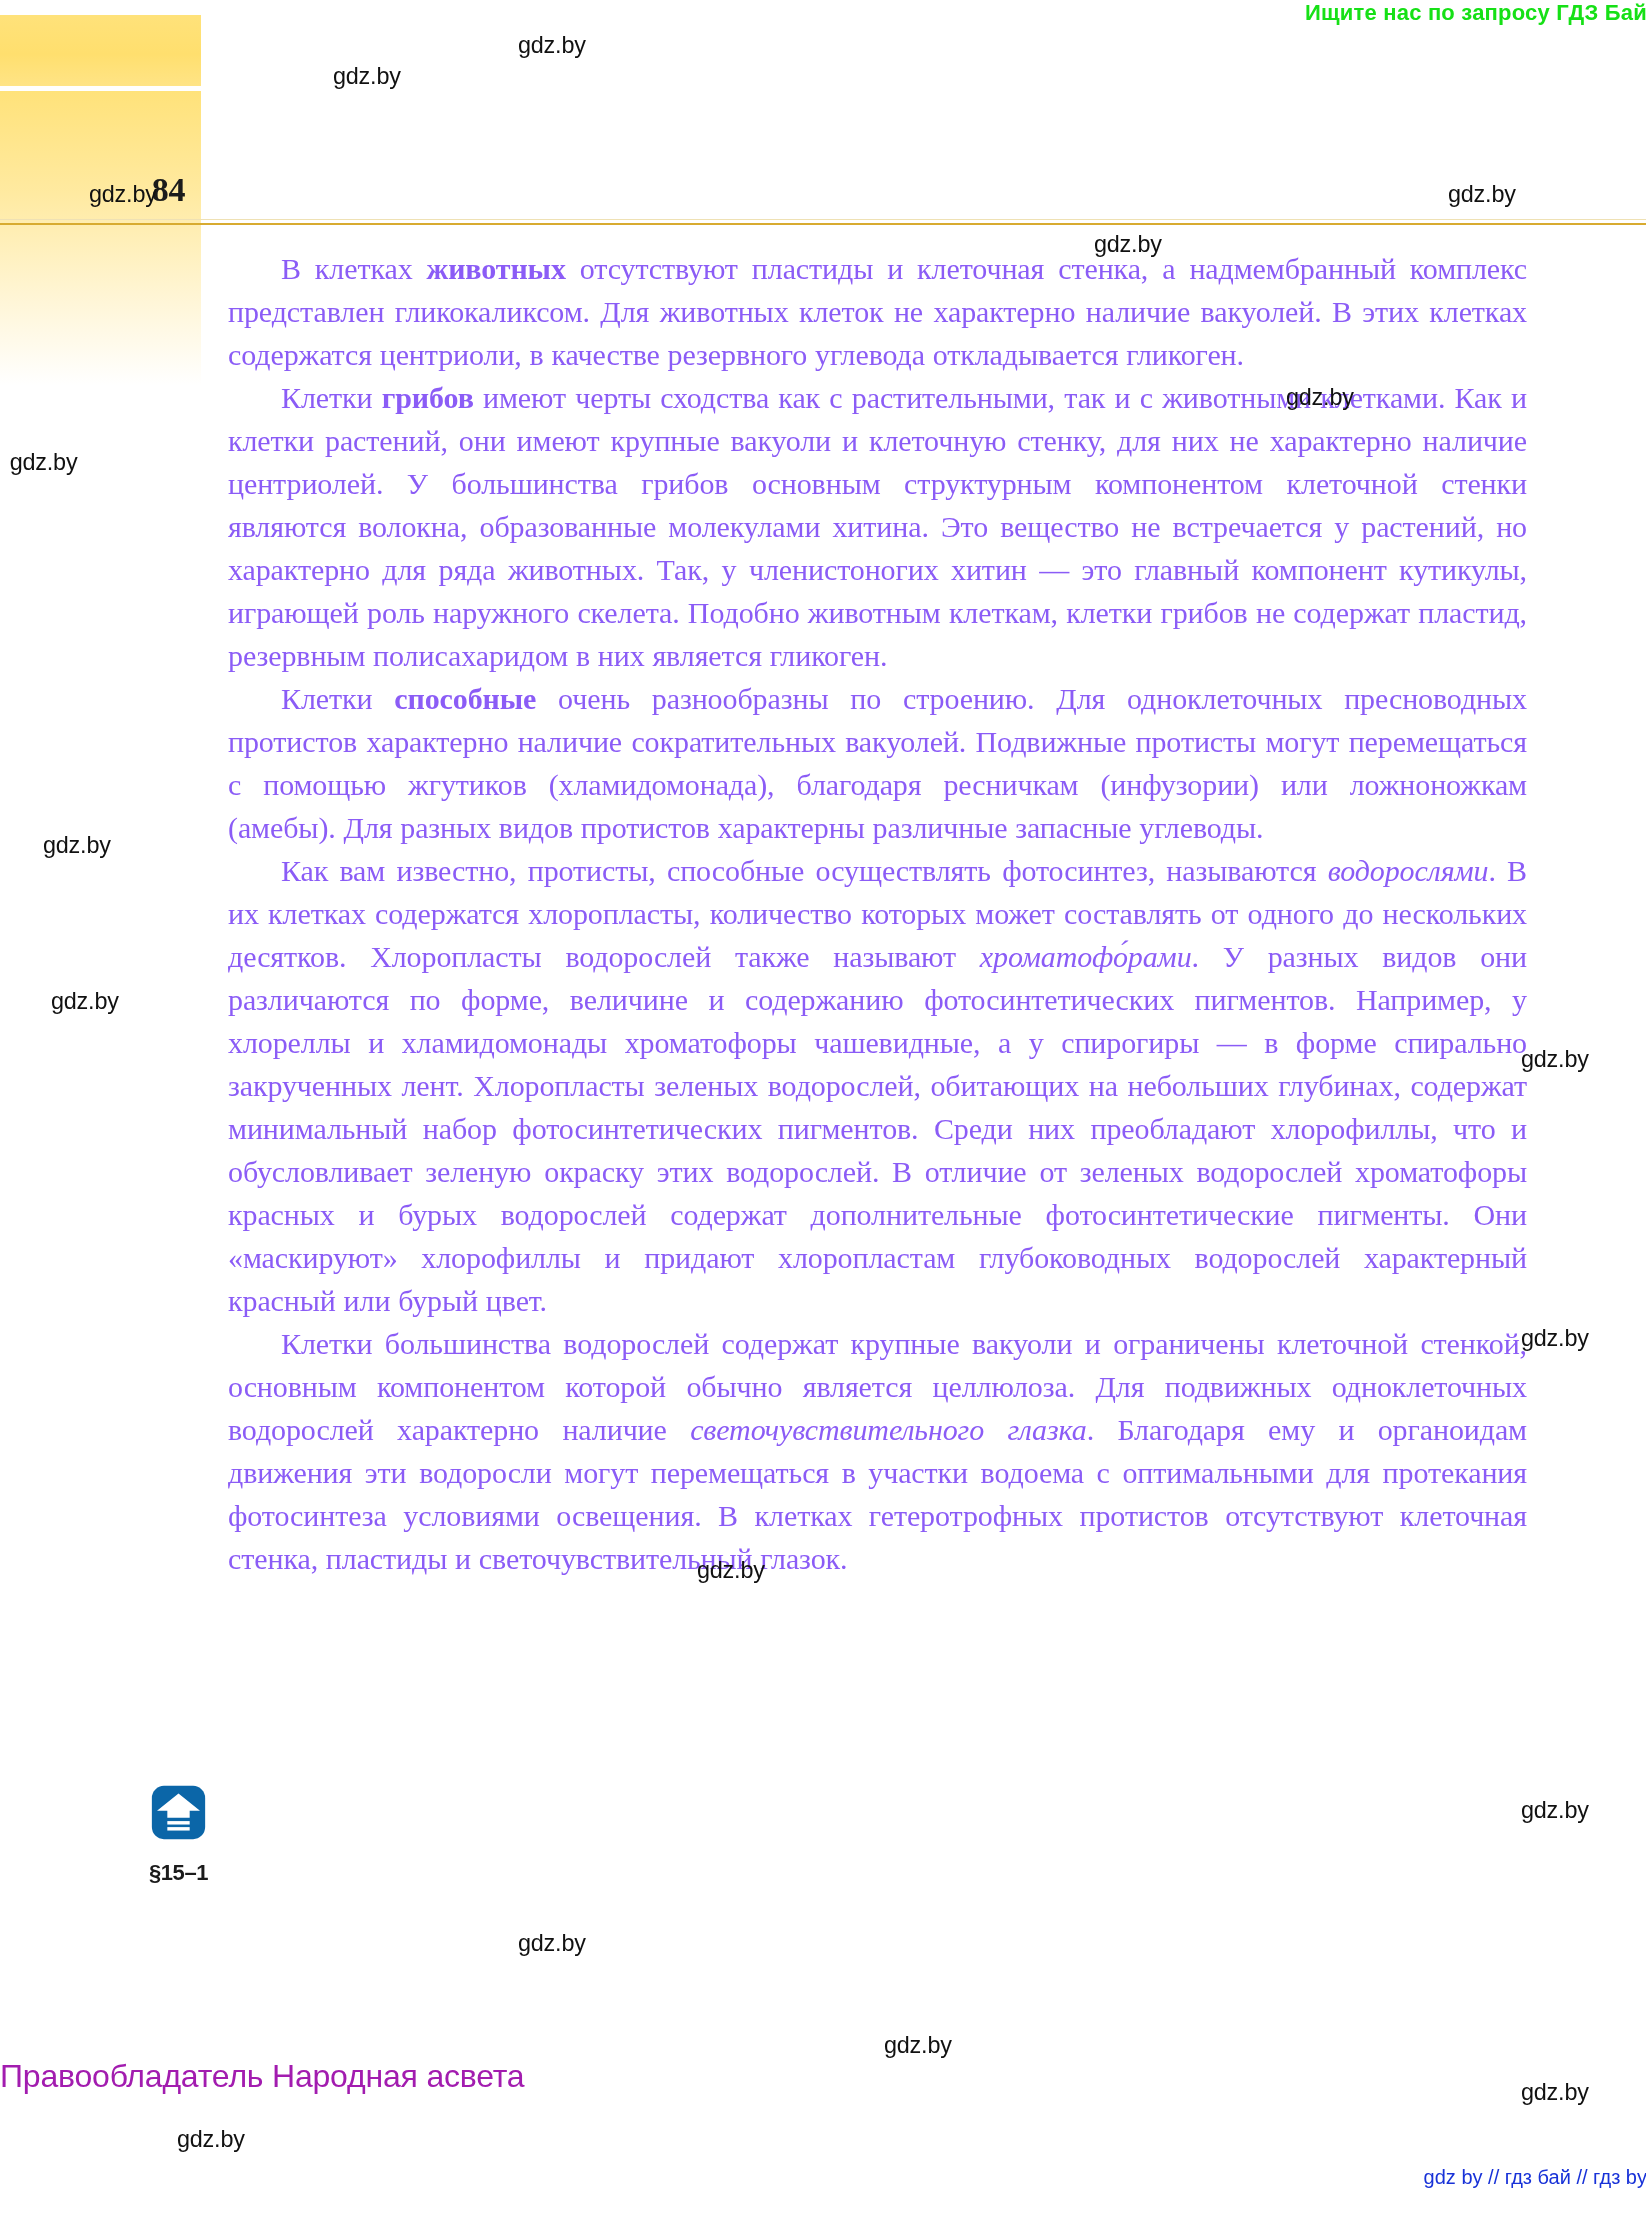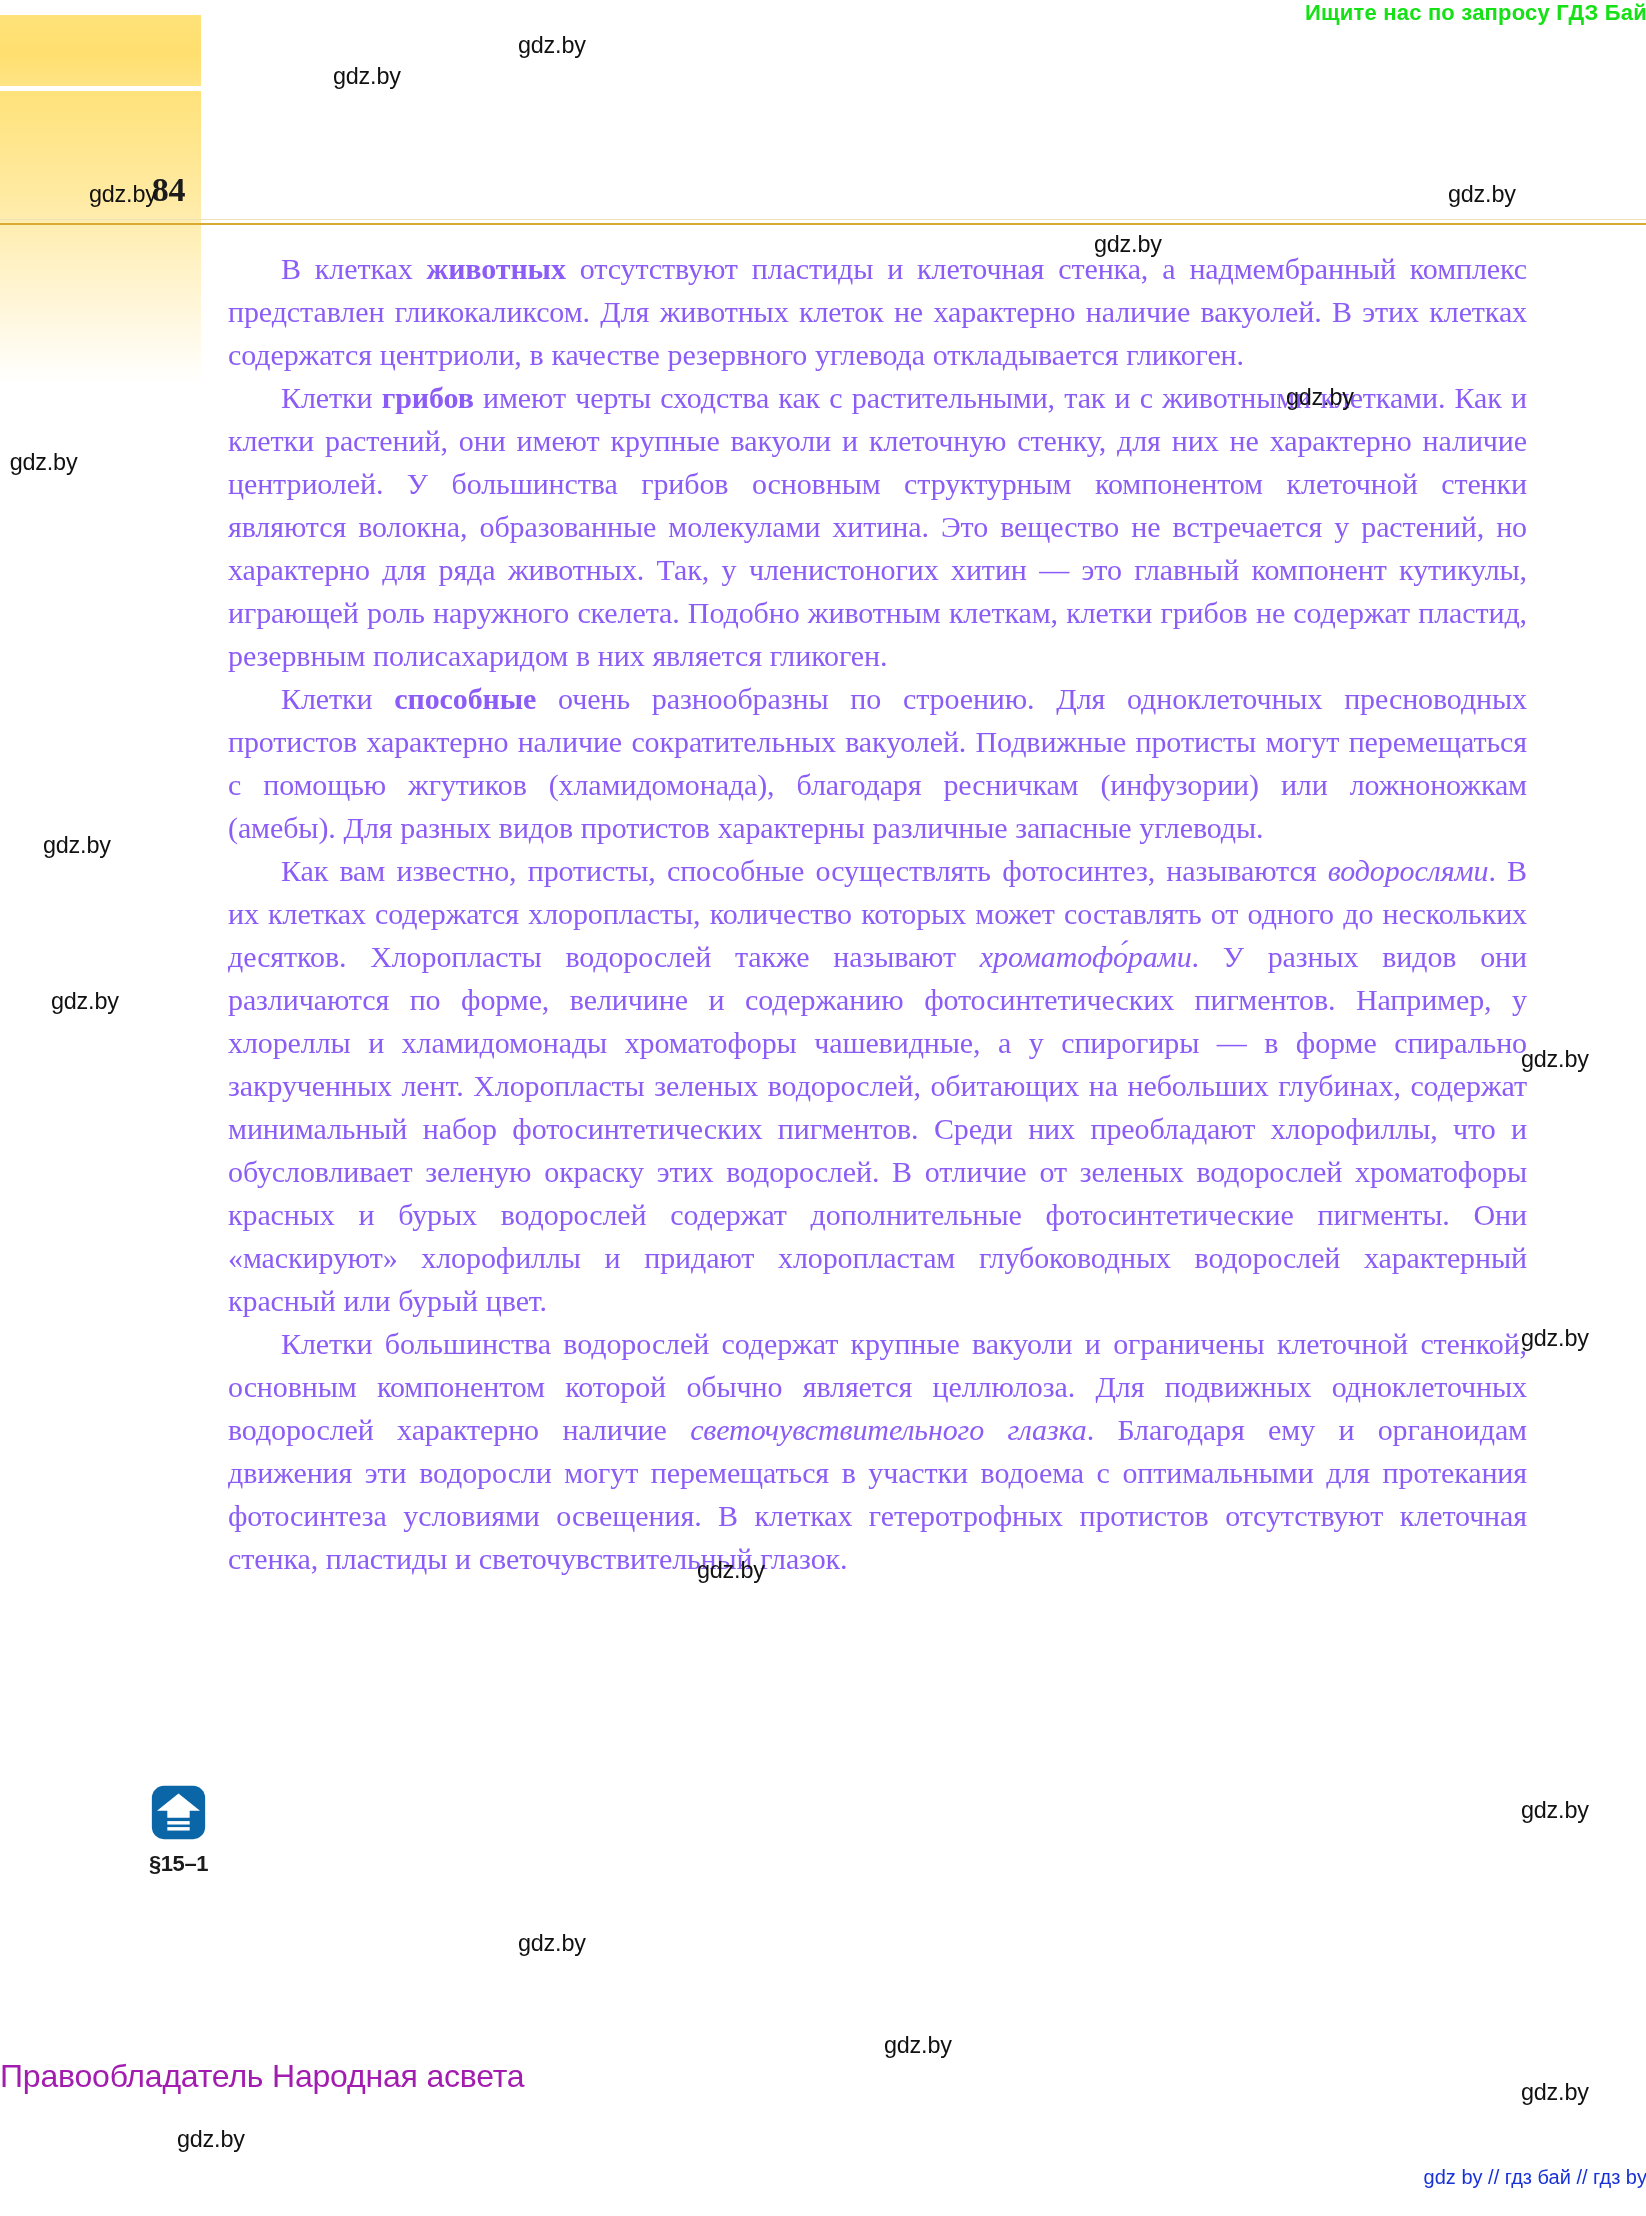--- a/index.html
+++ b/index.html
@@ -141,21 +141,21 @@
     width: 55px;
     height: 55px;
     margin: 0 auto;
     display: block;
   }
   .section-icon-label {
     font-family: "Liberation Sans", "DejaVu Sans", sans-serif;
     font-size: 22px;
     font-weight: 700;
     color: #1b1b1b;
-    margin-top: 11px;
+    margin-top: 20px;
     letter-spacing: -0.4px;
   }
 
   
   .copyright {
     position: absolute;
     left: 0;
     top: 2058px;
     width: 1555px;
     text-align: left;

